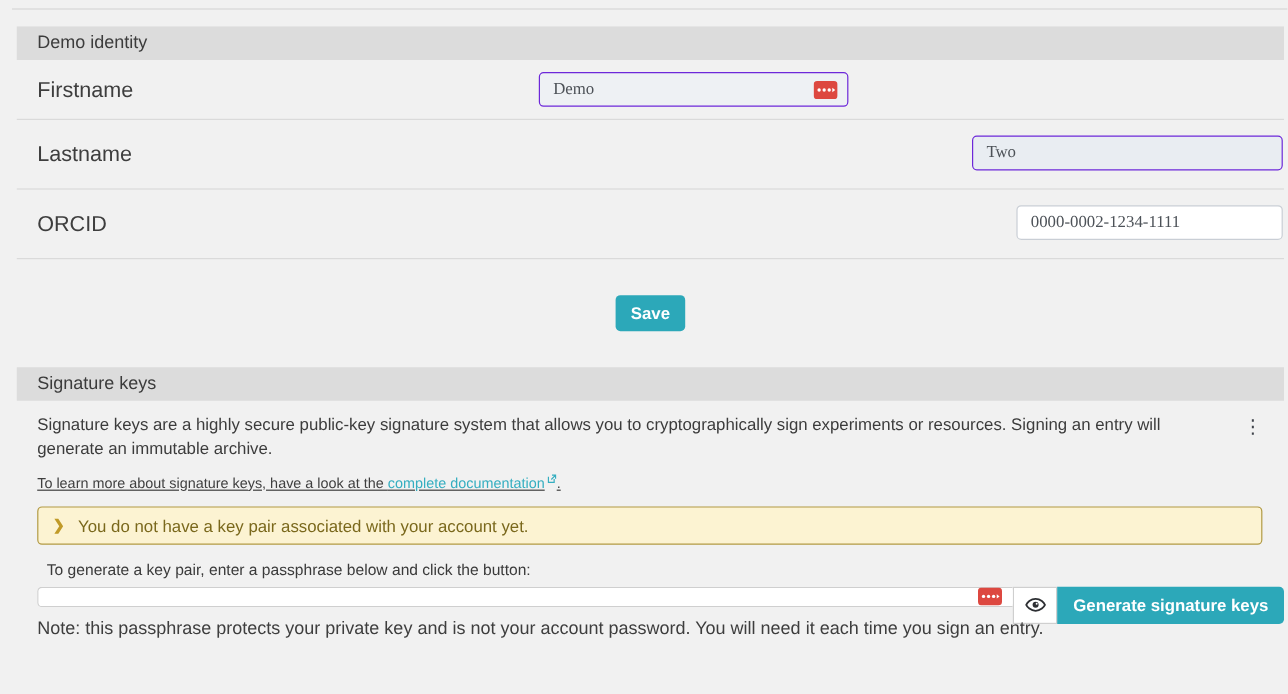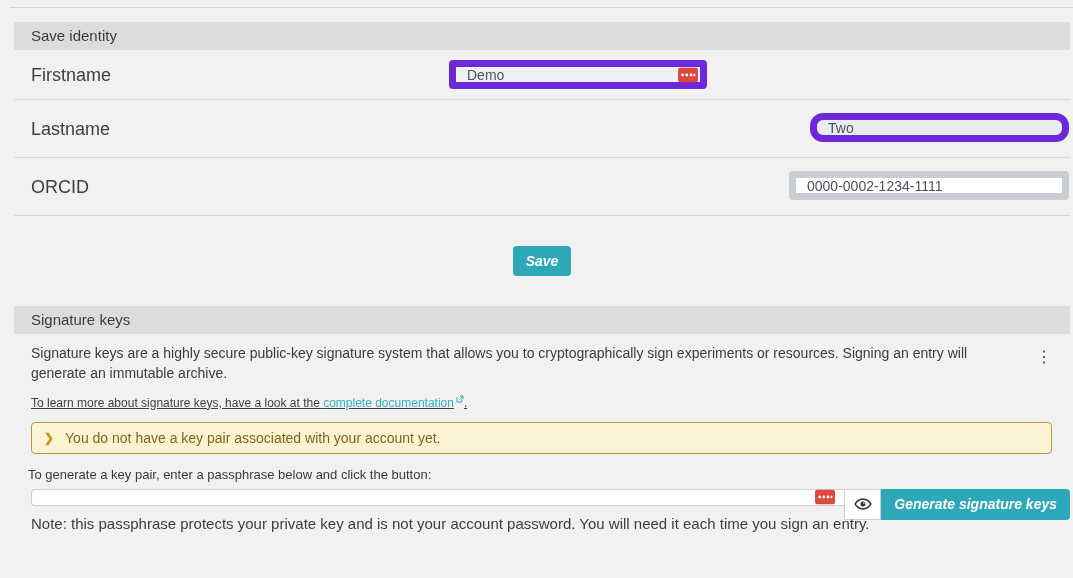--- a/index.html
+++ b/index.html
@@ -25,67 +25,66 @@
   .id-row { position:relative; border-bottom:1px solid #dadada; }
   .id-row.r1 { height:49px; }
   .id-row.r2, .id-row.r3 { height:57px; }
   .id-row .row-label {
     position:absolute; left:17px; top:50%; transform:translateY(-50%);
     font-size:18px; color:#3e3e3e;
   }
   .input-wrap { position:absolute; }
   .r1 .input-wrap { left:435px; top:10px; width:258px; height:29px; }
   .r2 .input-wrap { right:1px; top:13px; width:259px; height:29px; }
-  .r3 .input-wrap { right:1px; top:13px; width:280px; height:29px; }
+  .r3 .input-wrap { right:1px; top:13px; width:222px; height:29px; }
   .field-input {
     width:100%; height:100%; box-sizing:border-box;
-    border:7px solid #6d28d9; border-radius:4px;
-    font-family:Liberation Sans, sans-serif;
+    border:1px solid #6d28d9; border-radius:4px;
+    font-family:Liberation Serif, serif;
     font-size:14px; color:#4d5258;
     padding:0 30px 0 11px; outline:none;
   }
   .r1 .field-input { background:#eef1f4; }
-  .r2 .field-input { background:#e9edf2; padding-right:11px;border-radius:13px; }
+  .r2 .field-input { background:#e9edf2; padding-right:11px; }
   .r3 .field-input { background:#ffffff; border-color:#c9ced5; padding-right:11px; }
 
   .pm-icon {
     position:absolute; right:9px; top:50%; transform:translateY(-50%);
     width:20px; height:15px; cursor:pointer; display:block;
   }
 
   .save-row { height:90px; display:flex; align-items:center; justify-content:center; }
   .btn-teal {
     background:#2ca8b9; color:#ffffff;
     font-family:"Liberation Sans", sans-serif;
     font-weight:bold; font-size:14px;
     border:none; border-radius:4px;
     height:30px; padding:0 13px;
     cursor:pointer;
-    font-style:italic;
   }
 
   .desc-row { position:relative; padding:9px 60px 0 17px; font-size:14px; line-height:1.45; color:#3c3c3c; }
   .kebab {
     position:absolute; right:14px; top:13px;
     font-size:16px; color:#3f434a; cursor:pointer;
     line-height:1; padding:2px 4px;
   }
   .learn-more { margin:11px 0 0 17px; font-size:12px; color:#3f3f3f;text-decoration:underline; }
   a.tlink { color:#35aec0; text-decoration:none; cursor:pointer; }
   .ext-ico { display:inline-block; vertical-align:4px; margin-left:2px; }
 
   .alert-warning {
     margin:12px 0 0 17px; width:1021px; box-sizing:border-box;
     background:#fcf3d2; border:1px solid #b29a44; border-radius:4px;
     padding:7px 12px; font-size:14px; color:#7a681c;
     display:flex; align-items:center; gap:11px;
   }
   .alert-chevron { color:#c09a28; font-size:12px; font-weight:bold; }
 
-  .instruction { margin:13px 0 0 14px; font-size:13px; color:#3a3a3a; }
+  .instruction { margin:13px 0 0 25px; font-size:13px; color:#3a3a3a; }
 
   .pass-group { margin:7px 14px 0 17px; display:flex; height:17px; width:1039px; box-sizing:border-box; }
   .pass-wrap { position:relative; flex:1; }
   .pass-input {
     width:100%; height:100%; box-sizing:border-box;
     border:1px solid #cfcfcf; border-right:none; border-radius:4px 0 0 4px;
     background:#ffffff; outline:none; padding:0 36px 0 10px;
     font-family:"Liberation Sans", sans-serif; font-size:14px;
   }
   .eye-btn {
@@ -99,21 +98,21 @@
   .note { margin:9px 0 0 17px; font-size:15px; color:#3e3e3e; }
   .tip  { margin:4px 0 0 17px; font-size:12px; color:#3e3e3e; }
 </style>
 </head>
 <body>
 
 <div class="top-divider"></div>
 
 <div class="content">
 
-  <div class="section-header first">Save identity</div>
+  <div class="section-header first">Demo identity</div>
 
   <div class="id-row r1">
     <span class="row-label">Firstname</span>
     <span class="input-wrap">
       <input class="field-input" type="text" value="Demo" style="">
       <svg class="pm-icon" viewBox="0 0 20 15">
         <rect x="0" y="0" width="20" height="15" rx="3" fill="#dd4840"></rect>
         <circle cx="4.6" cy="7.5" r="1.4" fill="#fff"></circle>
         <circle cx="8.8" cy="7.5" r="1.4" fill="#fff"></circle>
         <circle cx="13" cy="7.5" r="1.4" fill="#fff"></circle>

